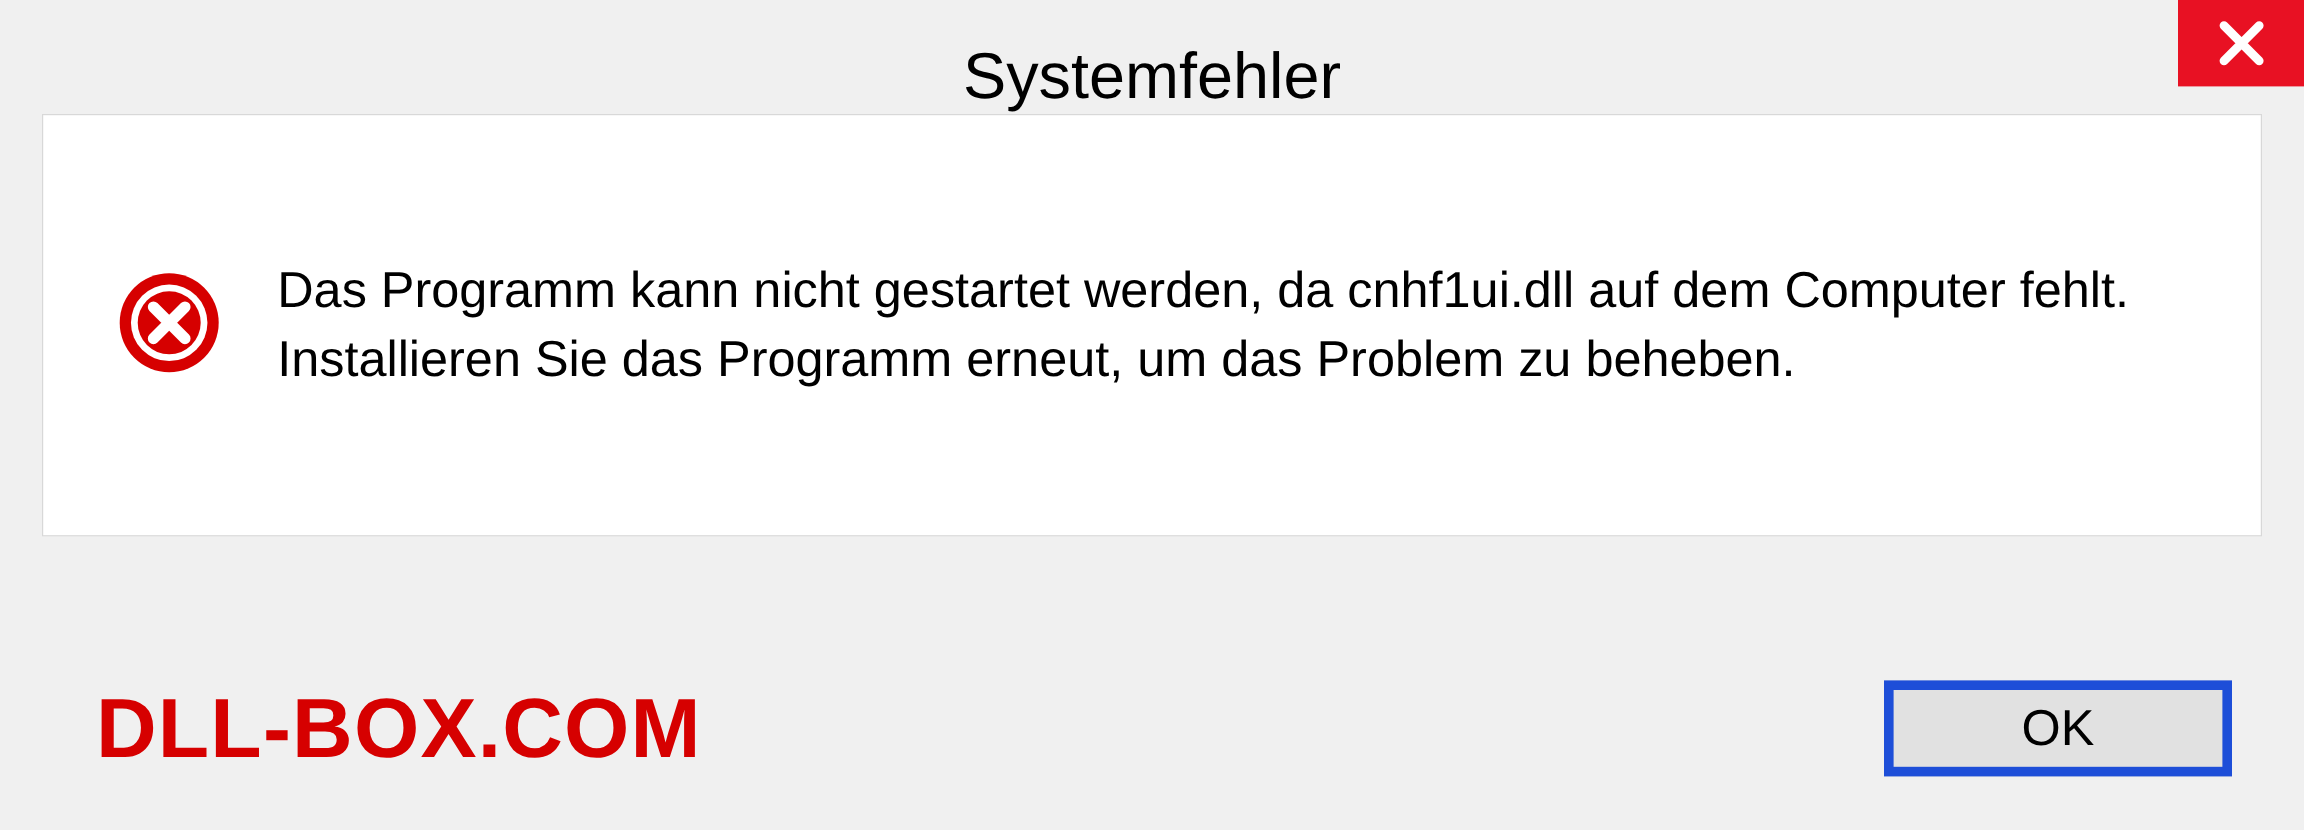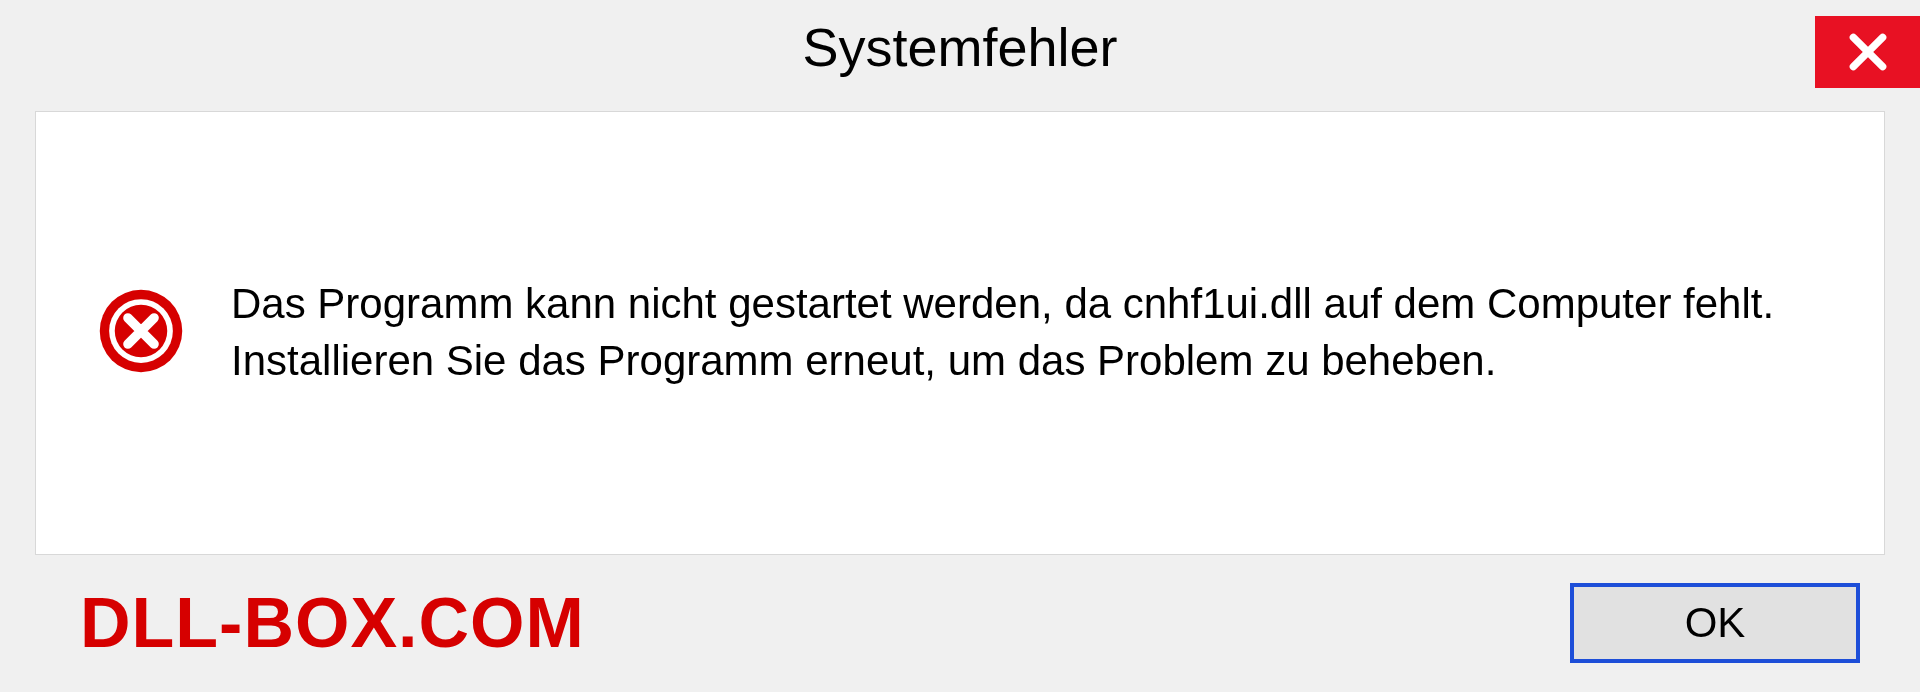--- a/index.html
+++ b/index.html
@@ -16,24 +16,23 @@
     }
     .dialog {
       width: 1920px;
       height: 692px;
       background: #f0f0f0;
       position: relative;
     }
     .titlebar {
       height: 95px;
       display: flex;
-      align-items: flex-start;
+      align-items: flex-end;
       justify-content: center;
       position: relative;
-      margin-top: 16px;
     }
     .title {
       font-size: 54px;
       font-weight: 400;
       color: #000;
     }
     .close-btn {
       position: absolute;
       right: 0;
       top: 0;
@@ -46,21 +45,21 @@
       cursor: pointer;
     }
     .close-btn svg {
       width: 44px;
       height: 44px;
     }
     .content-box {
       margin: 0 35px;
       background: #fff;
       border: 1px solid #d8d8d8;
-      height: 444px;
+      height: 352px;
       display: flex;
       align-items: center;
       padding: 0 60px;
     }
     .error-icon {
       flex-shrink: 0;
       margin-right: 45px;
     }
     .error-icon svg {
       width: 90px;
@@ -86,21 +85,21 @@
     }
     .watermark {
       font-size: 70px;
       font-weight: 800;
       color: #d60000;
       letter-spacing: 1px;
       font-family: Arial, sans-serif;
     }
     .ok-btn {
       background: #e1e1e1;
-      border: 4px solid #1d4ed8;
+      border: 8px solid #1d4ed8;
       width: 290px;
       height: 80px;
       font-size: 42px;
       color: #000;
       display: flex;
       align-items: center;
       justify-content: center;
       cursor: pointer;
       font-family: "Segoe UI", Arial, sans-serif;
     }

